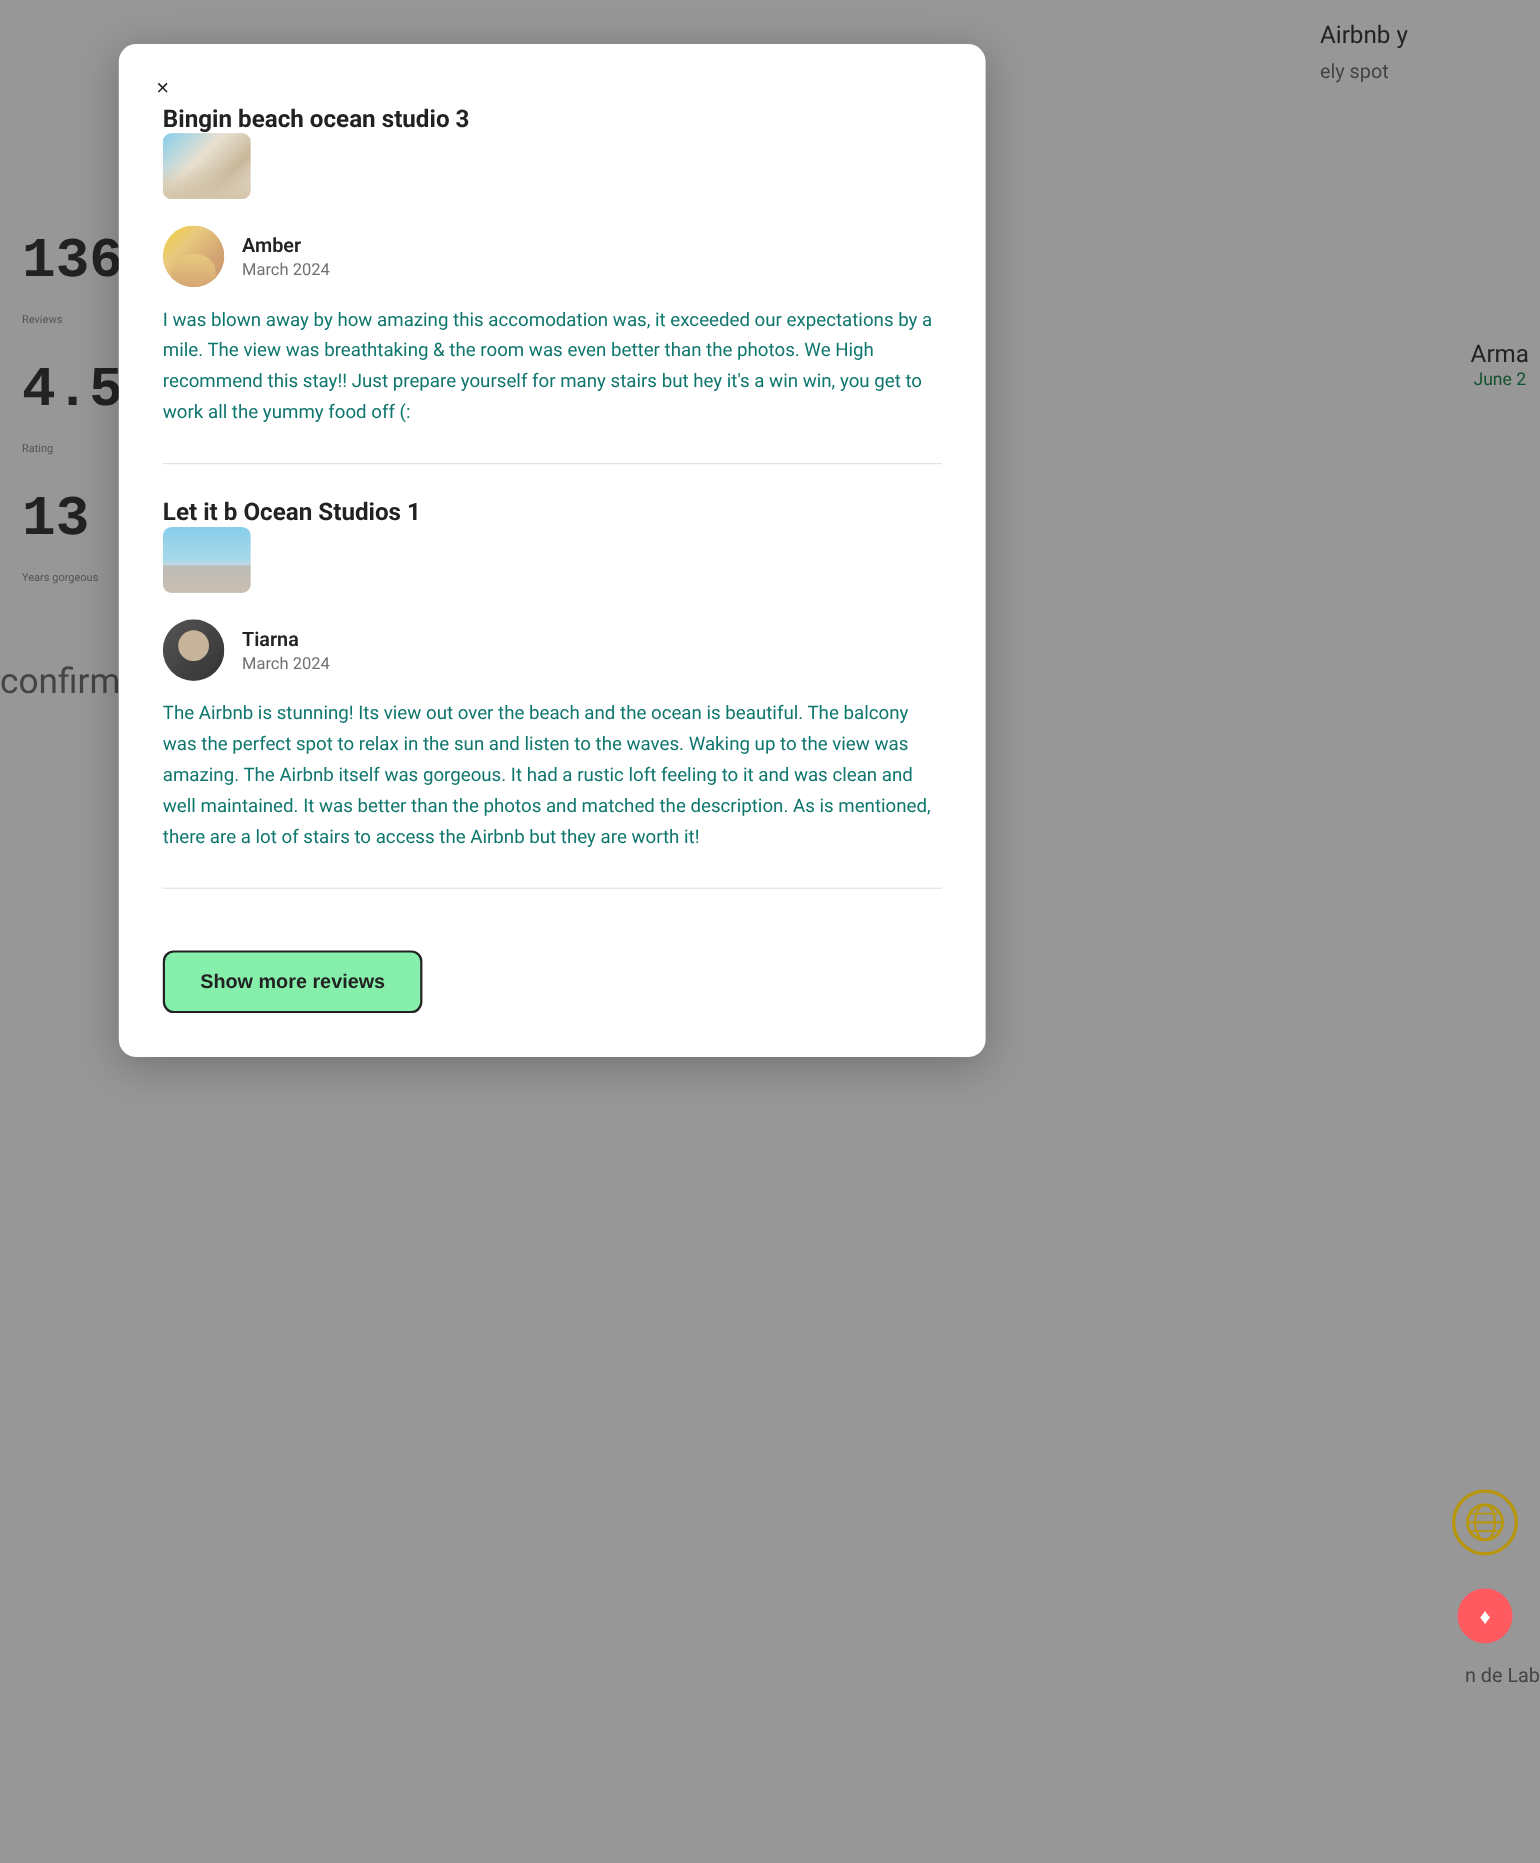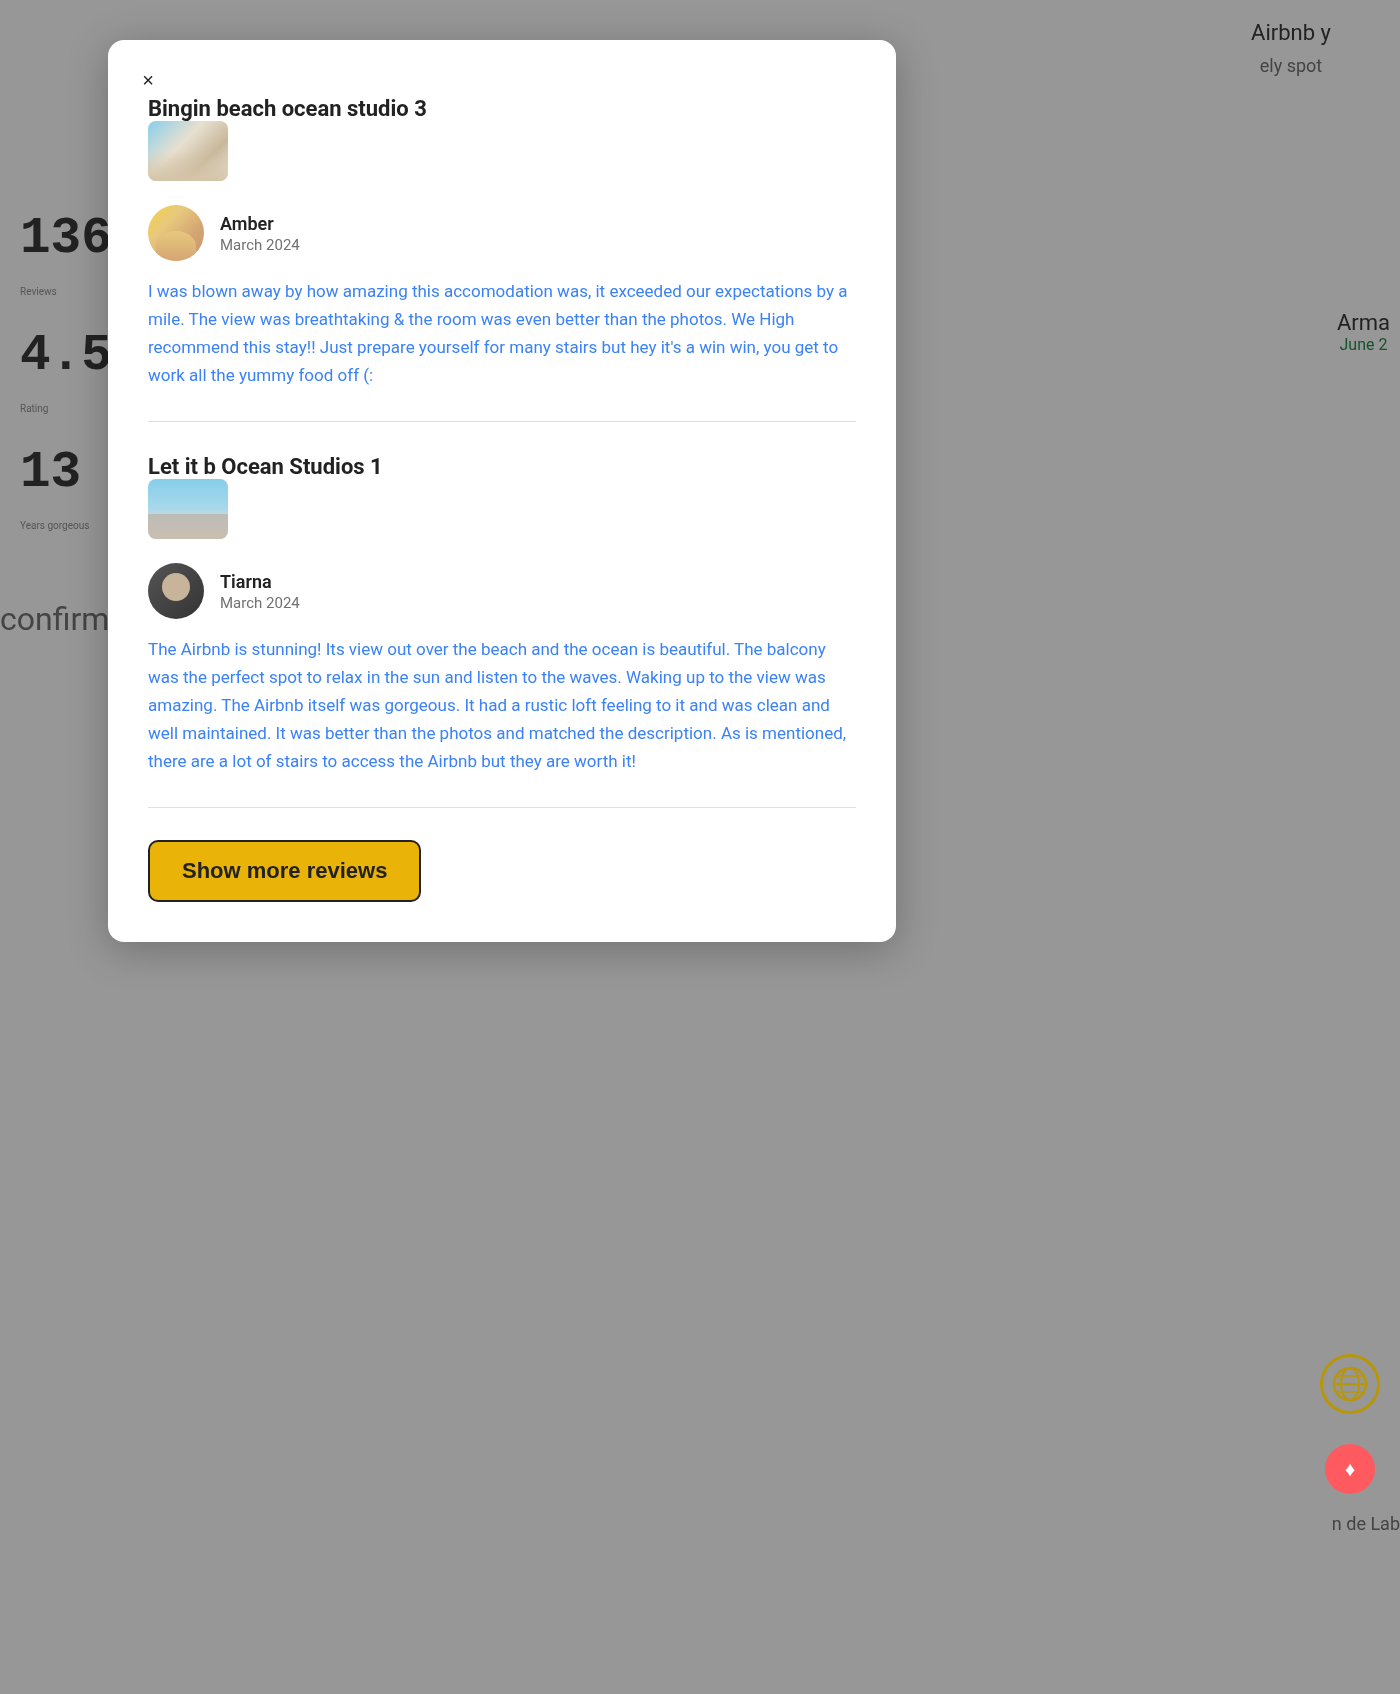--- a/index.html
+++ b/index.html
@@ -49,21 +49,21 @@
       font-size: 10px;
       color: #555;
       margin-top: 19px;
     }
 
     .bg-right-content {
       position: absolute;
       top: 20px;
       right: 0;
       width: 200px;
-      text-align: center;
+      text-align: left;
       padding-right: 18px;
     }
 
     .bg-airbnb-text {
       font-size: 22px;
       color: #222;
       margin-bottom: 10px;
     }
 
     .bg-spot-text {
@@ -286,40 +286,40 @@
 
     .reviewer-date {
       font-size: 15px;
       color: #717171;
       margin-top: 2px;
     }
 
     .review-text {
       font-size: 17px;
       line-height: 1.65;
-      color: #3b82f6;
+      color: #0f766e;
     }
 
     .divider {
       height: 1px;
       background: #e0e0e0;
       margin: 32px 0;
     }
 
     .show-more-btn {
       display: inline-block;
       padding: 16px 32px;
       border: 2px solid #222;
       border-radius: 10px;
-      background: #eab308;
-      font-size: 22px;
+      background: #86efac;
+      font-size: 18px;
       font-weight: 600;
       color: #222;
       cursor: pointer;
-      margin-top: 0;
+      margin-top: 24px;
     }
   </style>
 </head>
 <body>
 
 <div class="bg-content"></div>
 <div class="overlay"></div>
 
 <div class="bg-stats">
   <div class="bg-stat">

